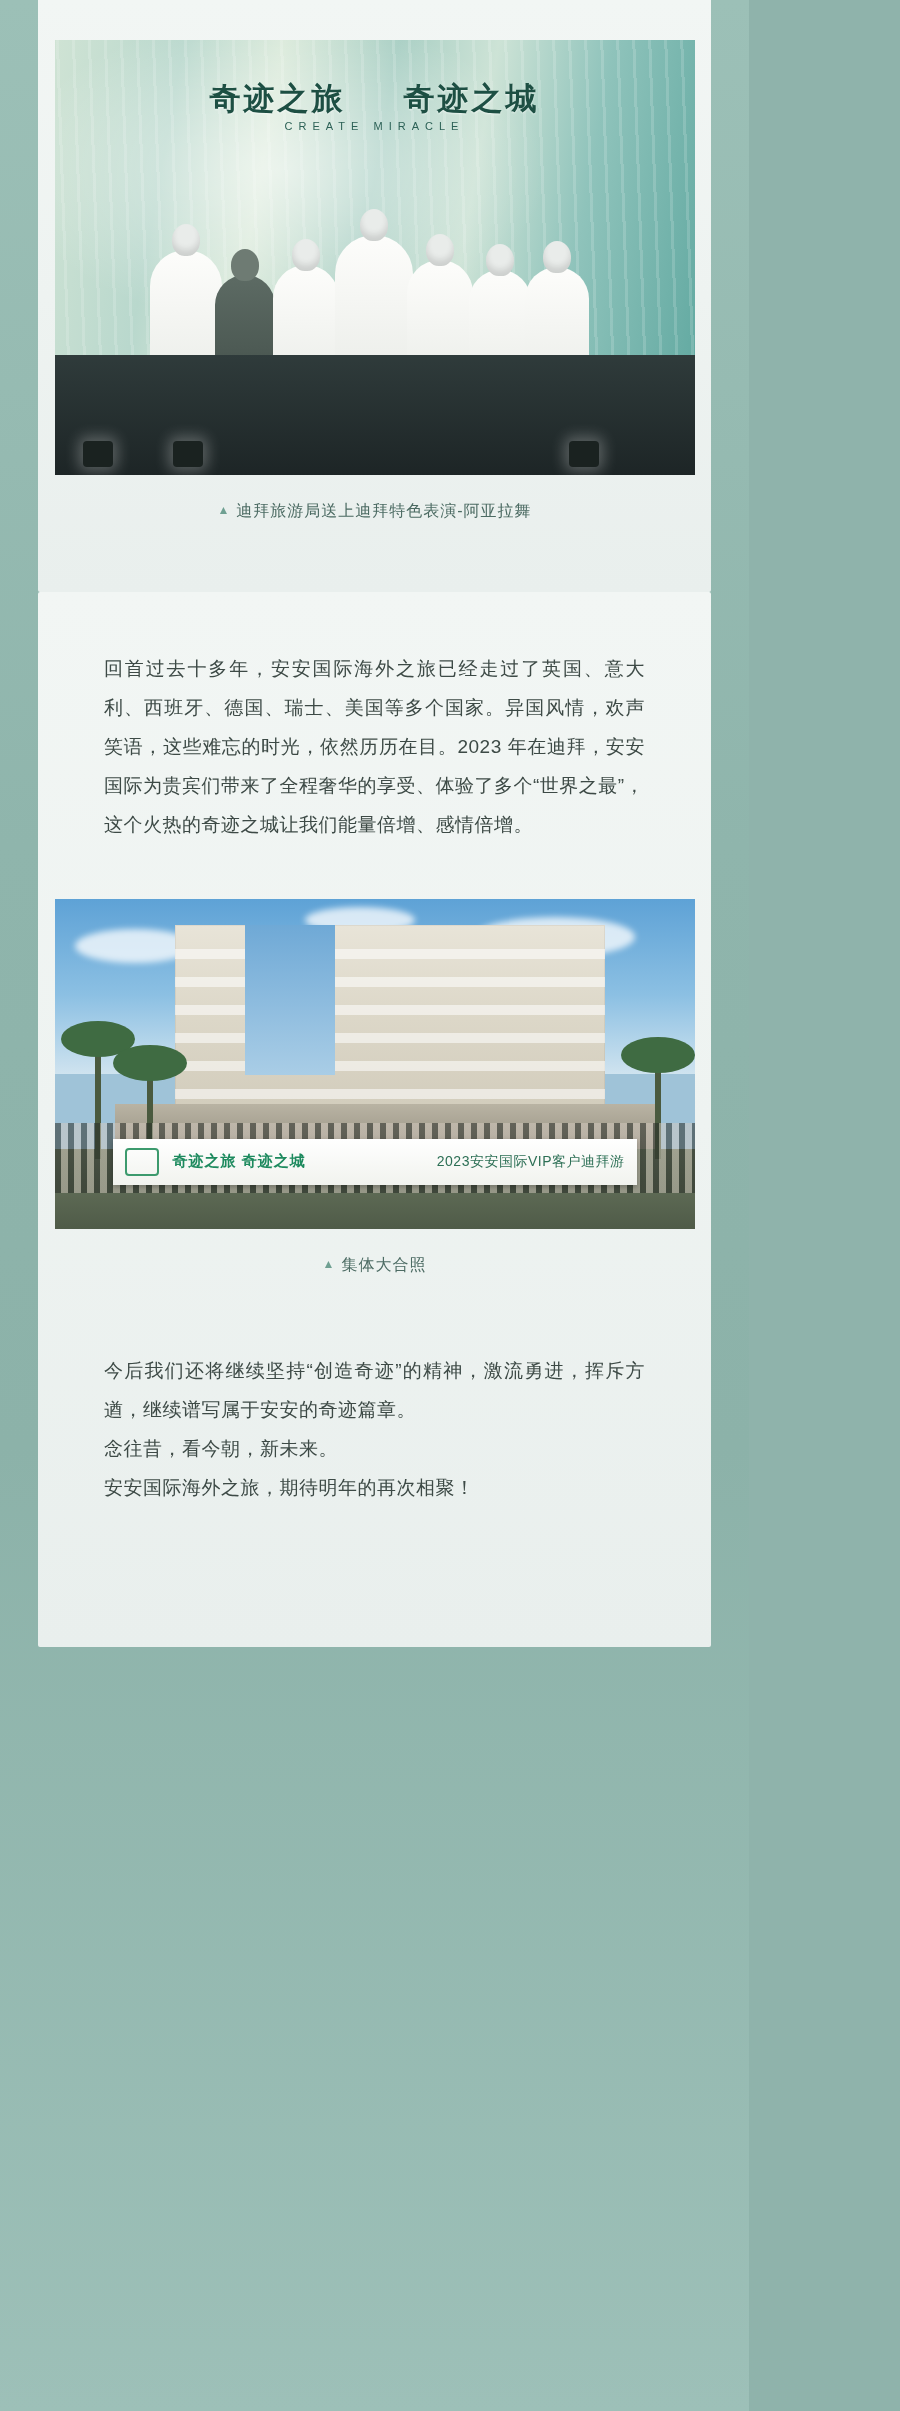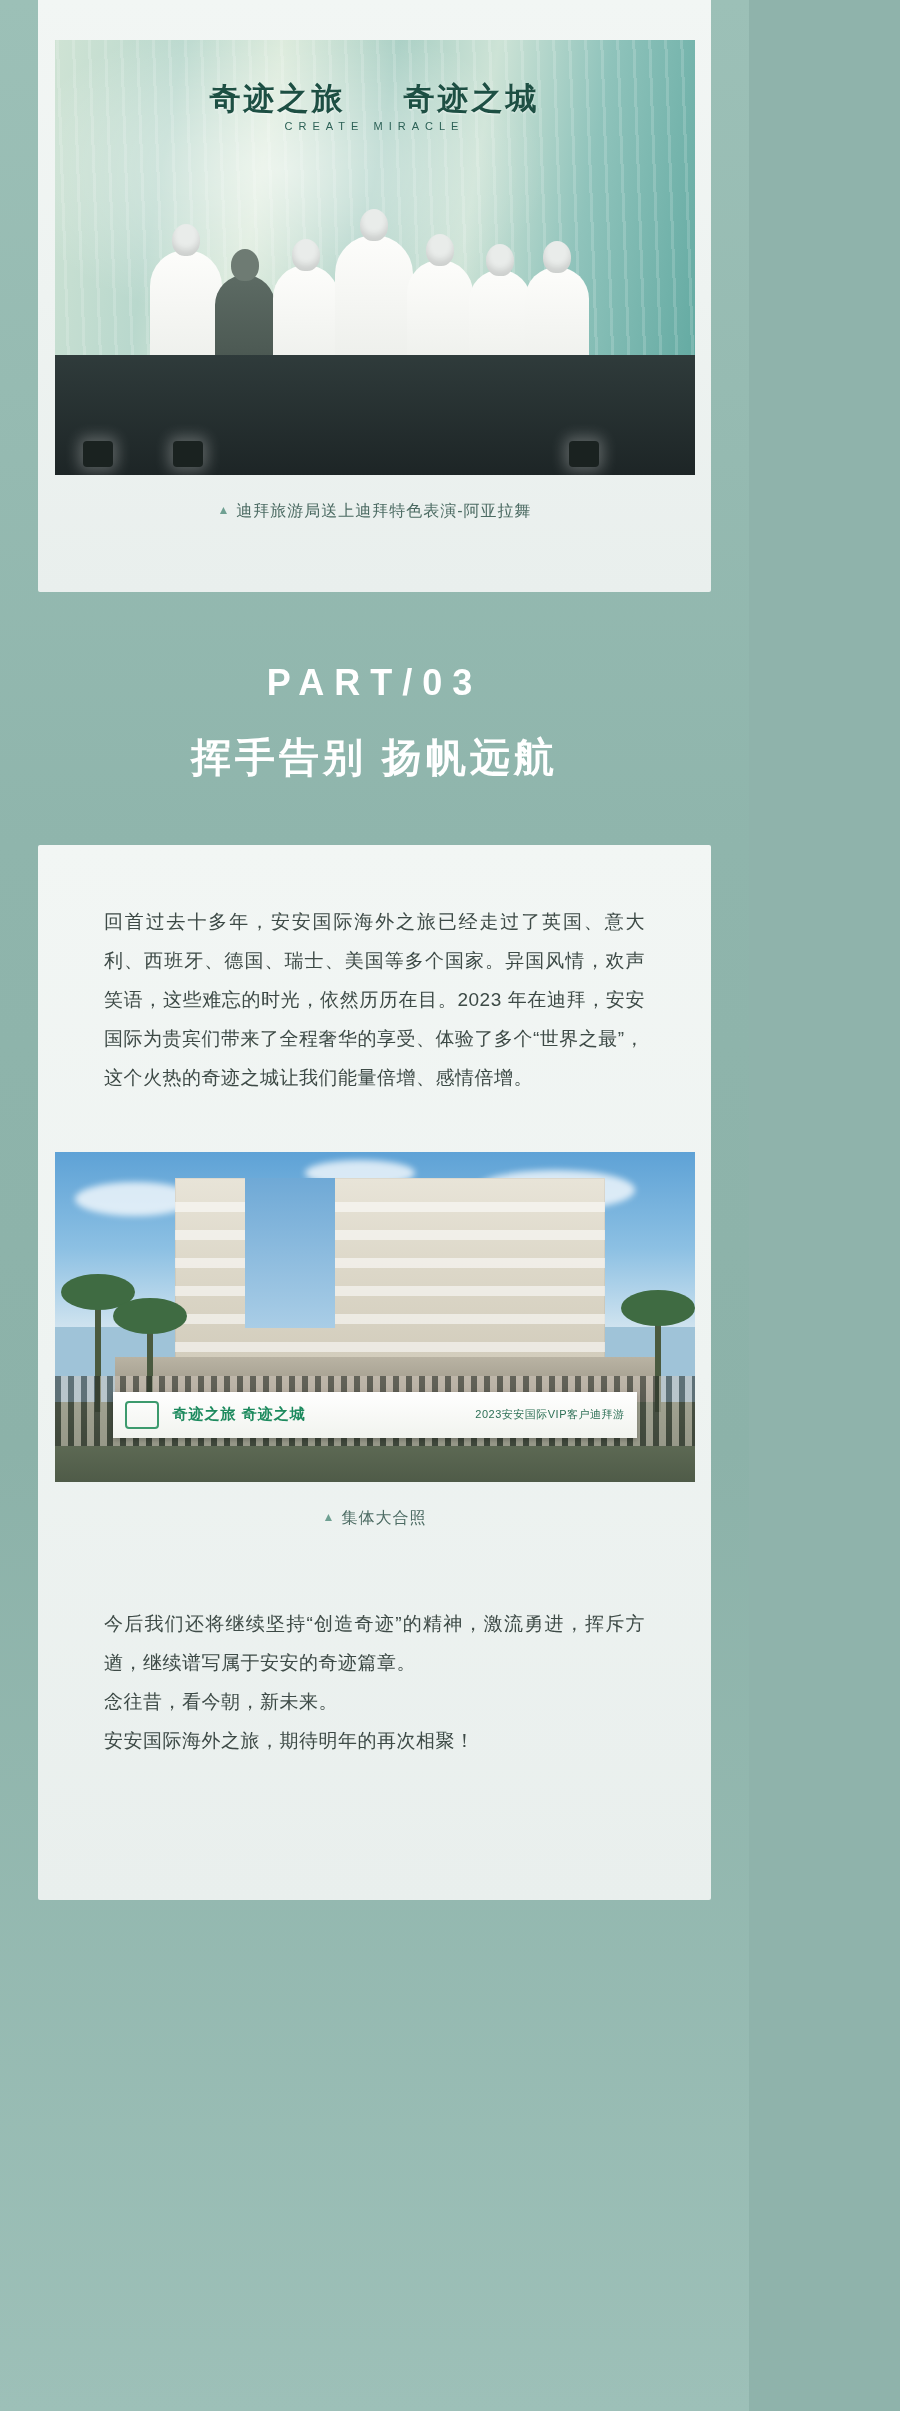--- a/index.html
+++ b/index.html
@@ -161,21 +161,21 @@
   .p2-palm { position:absolute; bottom: 70px; width: 6px; height: 120px; background:#4a5a3f; }
   .p2-palm:before { content:""; position:absolute; top:-18px; left:-34px; width:74px; height:36px; border-radius:50%; background:#3f6b42; }
   .p2-banner {
     position:absolute; left: 58px; right: 58px; bottom: 44px; height: 46px;
     background: linear-gradient(180deg,#ffffff,#f1f3ee);
     box-shadow: 0 2px 5px rgba(0,0,0,.25);
     display: flex; align-items: center; gap: 14px; padding: 0 12px;
   }
   .p2-banner .b-logo { width: 34px; height: 28px; border:2px solid #3c9a6d; border-radius:4px; }
   .p2-banner .b-t1 { color:#1d8a5e; font-size: 15px; font-weight: bold; letter-spacing:1px; }
-  .p2-banner .b-t2 { color:#2c6f55; font-size: 11px; margin-left: auto; letter-spacing:.5px; }
+  .p2-banner .b-t2 { color:#2c6f55; font-size: 14px; margin-left: auto; letter-spacing:.5px; }
 
   .para2 { margin: 76px 66px 0 66px; }
 
   .spacer-bottom { height: 60px; }
 </style>
 </head>
 <body>
 
 <div class="page">
 
@@ -220,24 +220,20 @@
         <div class="light" style="left:118px;"></div>
         <div class="light" style="right:96px;"></div>
       </div>
     </div>
 
     <div class="caption">
       <span class="tri">▲</span><span>迪拜旅游局送上迪拜特色表演-阿亚拉舞</span>
     </div>
   </div>
 
-  <div class="part-band">
-    <div class="part-label">PART/03</div>
-    <div class="part-title">挥手告别 扬帆远航</div>
-  </div>
 
   <div class="card card-body">
 
     <div class="para">
       <p>回首过去十多年，安安国际海外之旅已经走过了英国、意大利、西班牙、德国、瑞士、美国等多个国家。异国风情，欢声笑语，这些难忘的时光，依然历历在目。2023 年在迪拜，安安国际为贵宾们带来了全程奢华的享受、体验了多个“世界之最”，</p>
       <p>这个火热的奇迹之城让我们能量倍增、感情倍增。</p>
     </div>
 
     <div class="photo2">
       <div class="p2-sky"></div>

